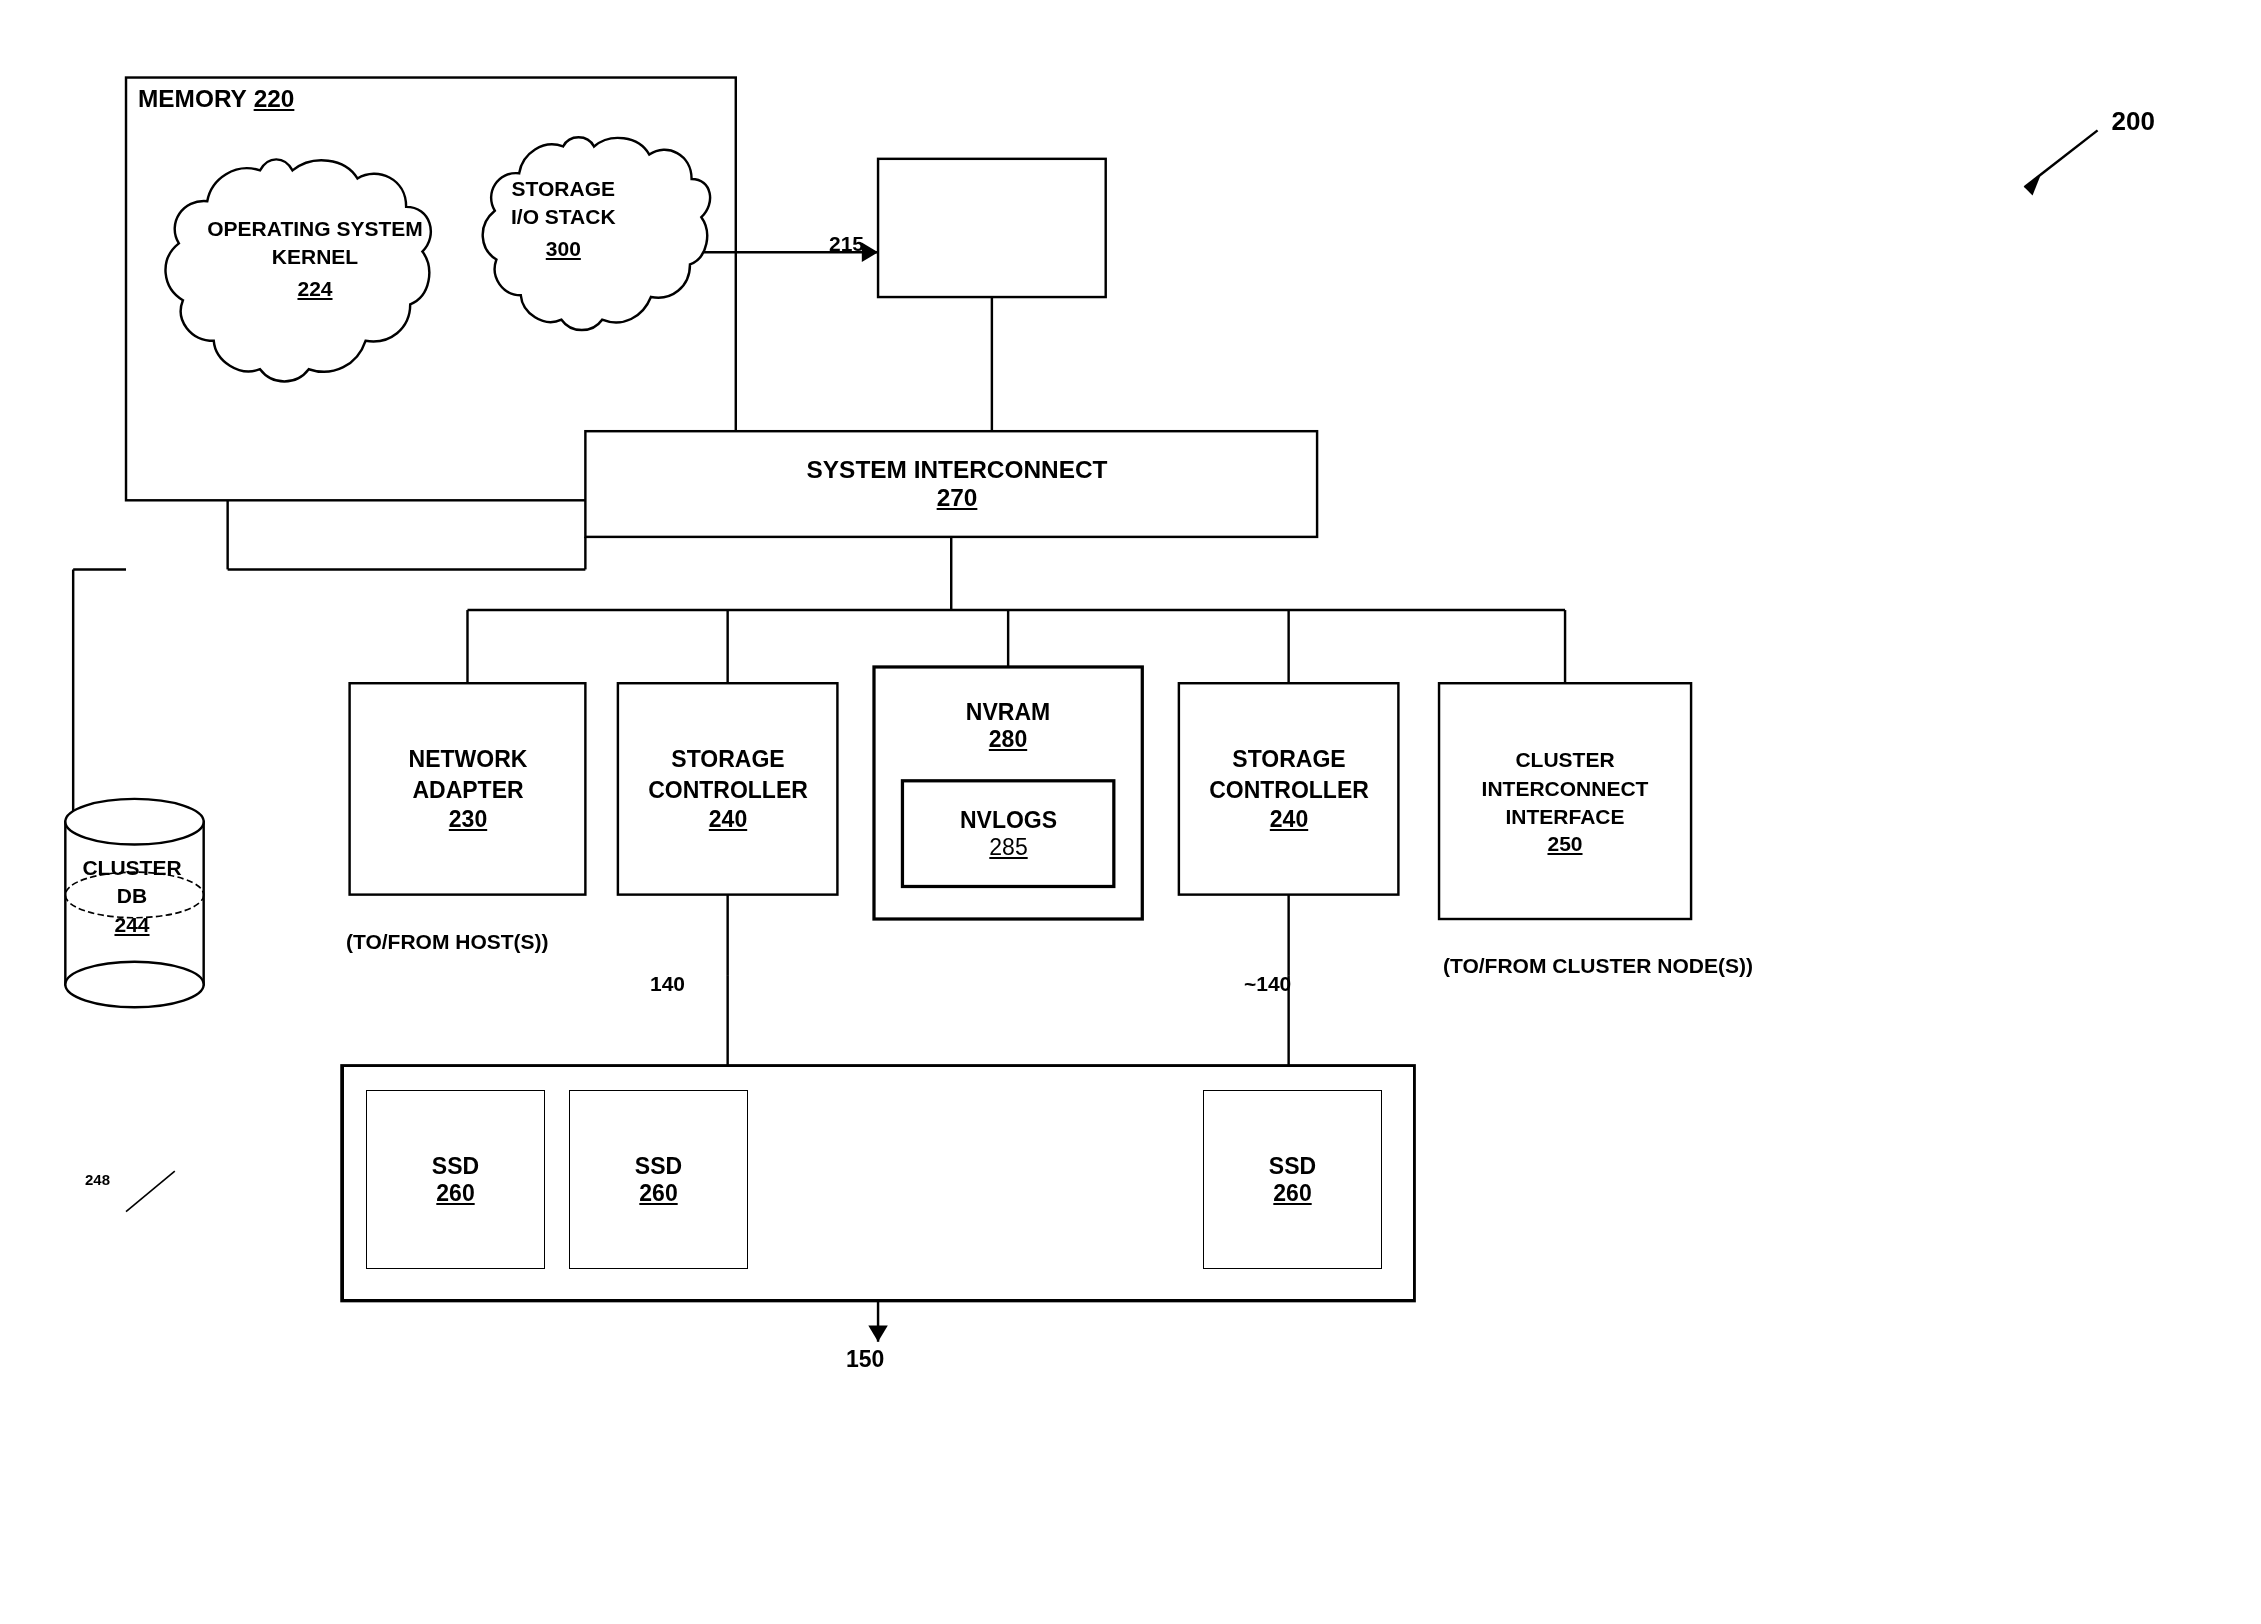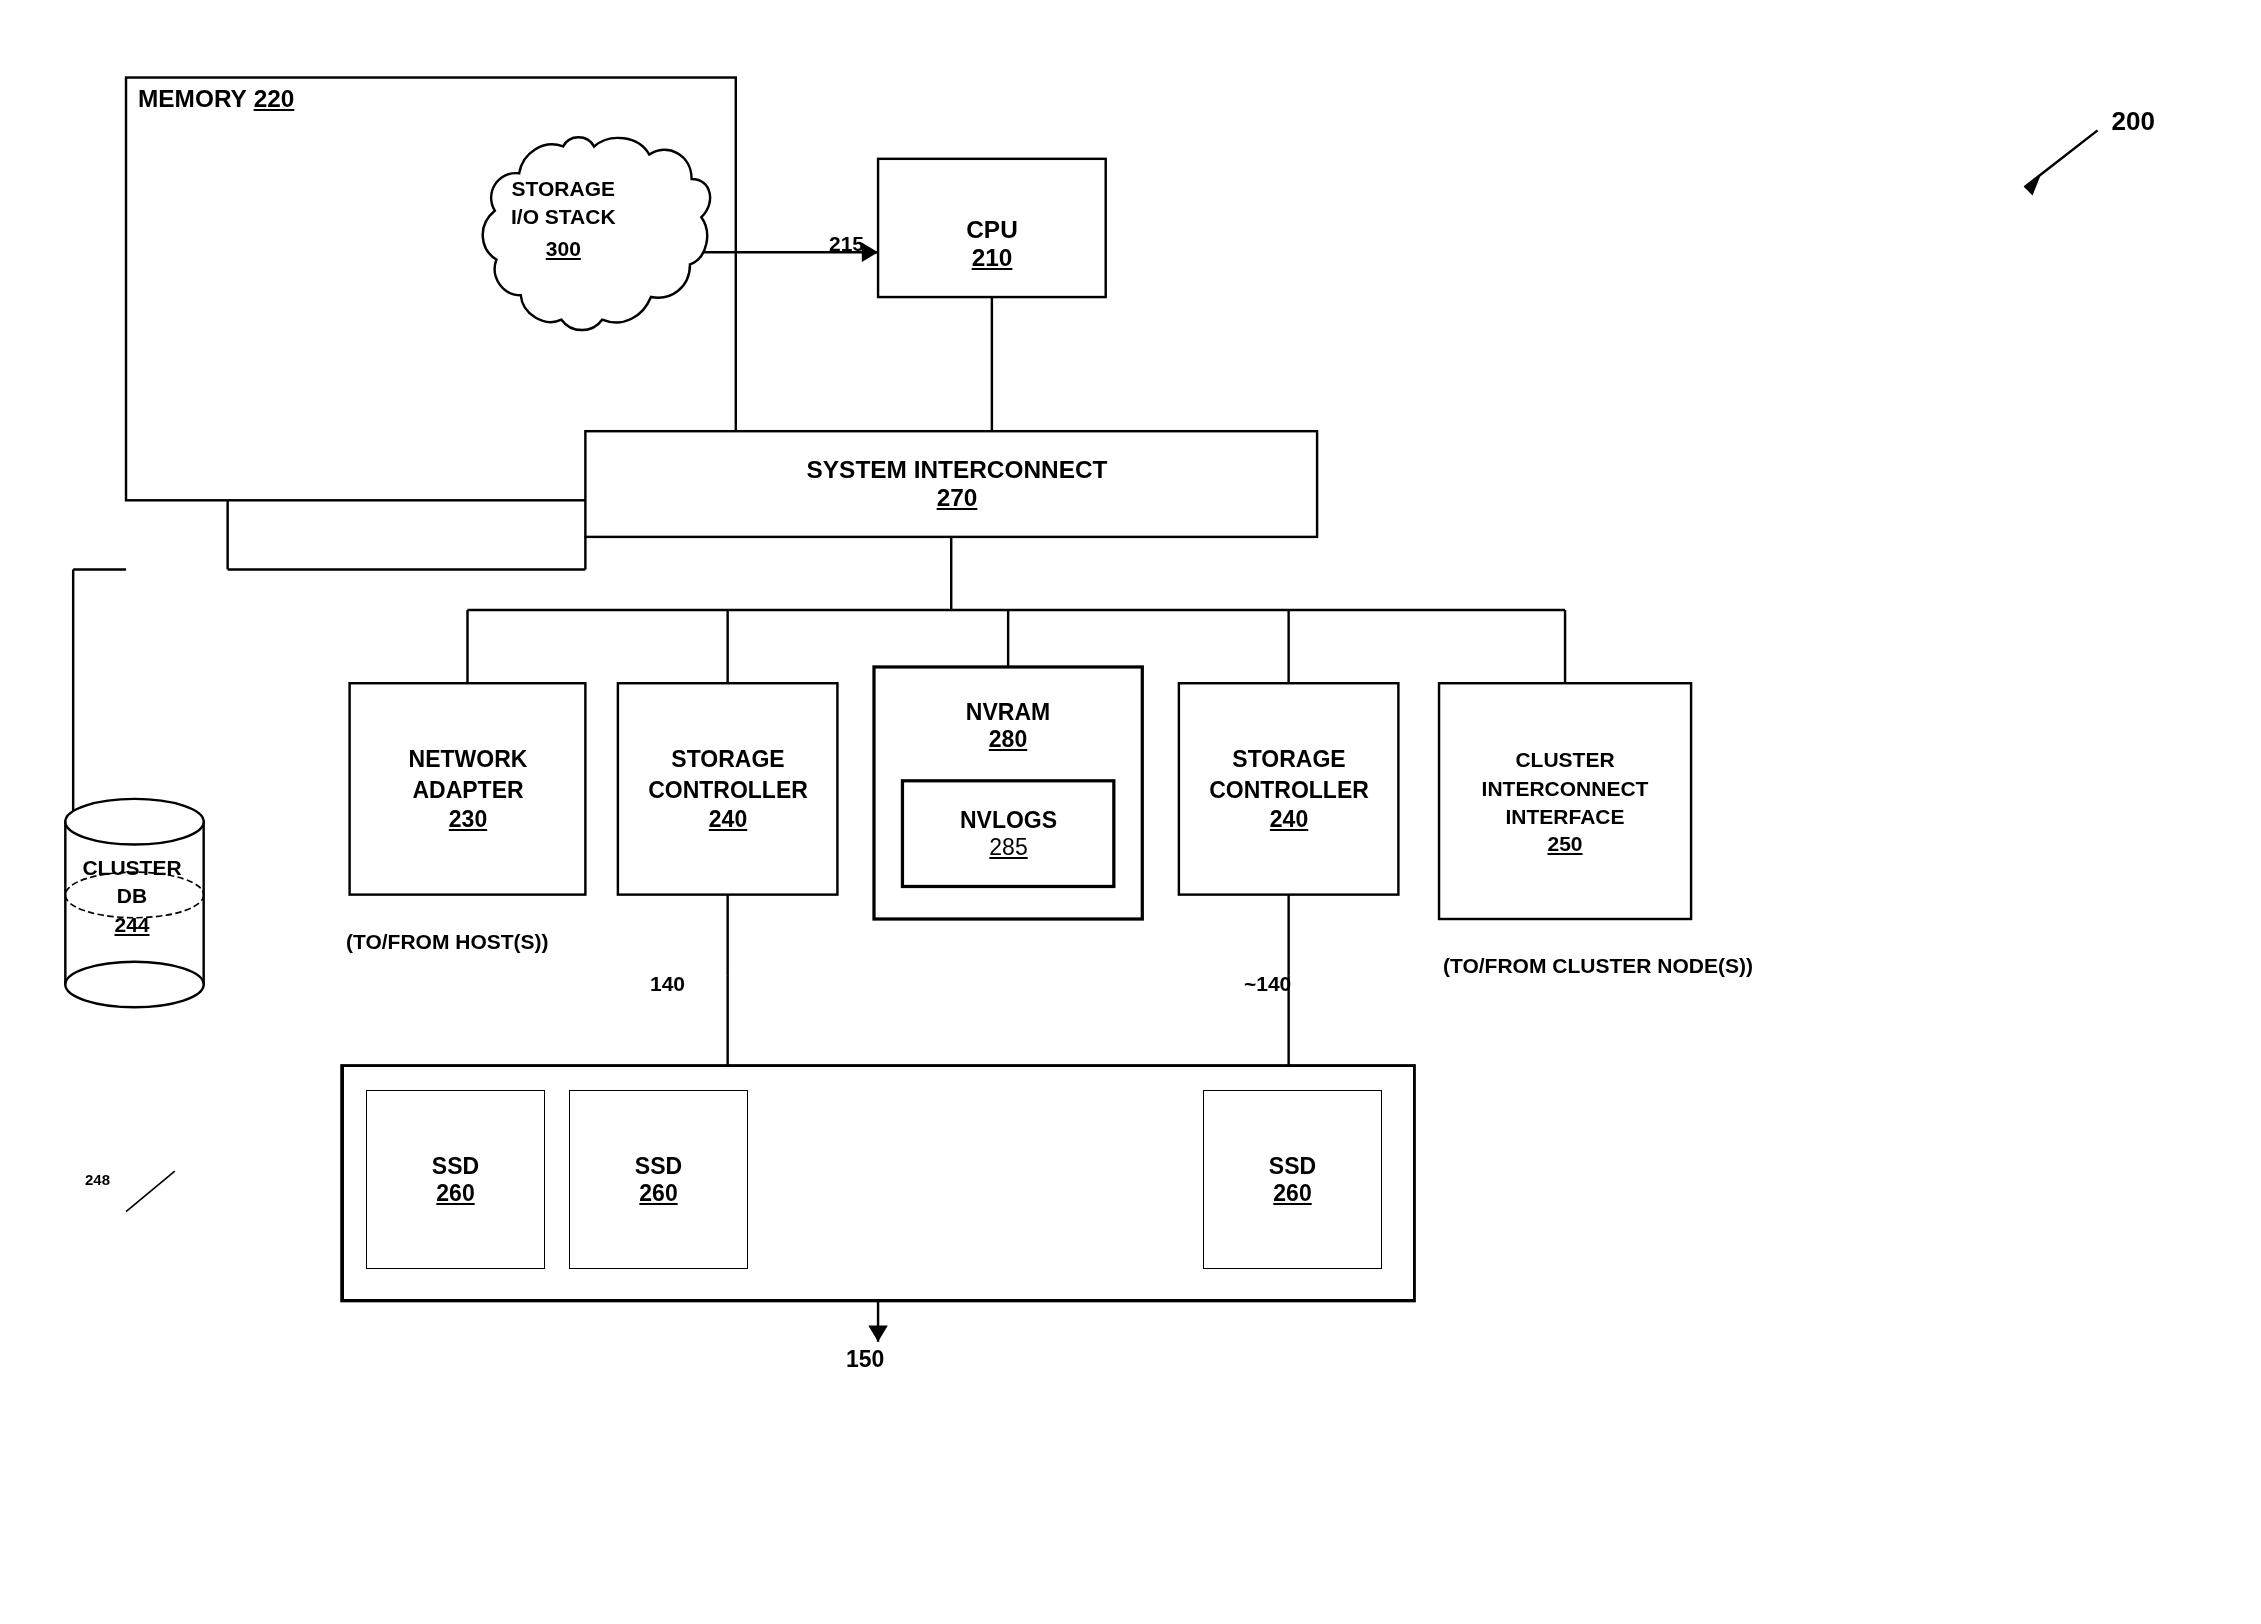--- a/index.html
+++ b/index.html
@@ -111,20 +111,45 @@
     <line x1="215" y1="1440" x2="155" y2="1490" stroke="#000" stroke-width="2"></line>
 
   </svg>
 
   <div style="position:absolute;top:106px;right:106px;font-size:26px;font-weight:bold;">200</div>
 
   <div style="position:absolute;top:85px;left:138px;font-size:24.4px;font-weight:bold;">
     <span>MEMORY</span>&nbsp;<span style="text-decoration:underline;">220</span>
   </div>
 
+  <div class="cloud-container" style="left:142px;top:146px;">
+    <svg width="301" height="276" viewBox="0 0 370 340">
+      <path d="
+        M 185 30
+        C 210 10, 250 15, 265 40
+        C 290 25, 325 40, 325 75
+        C 355 75, 365 110, 345 130
+        C 360 150, 355 185, 330 195
+        C 330 225, 305 245, 275 240
+        C 265 270, 235 285, 205 275
+        C 190 295, 160 295, 145 275
+        C 120 285, 90 265, 88 240
+        C 60 240, 40 215, 50 190
+        C 25 175, 20 140, 45 120
+        C 30 95, 50 65, 80 68
+        C 85 40, 115 20, 145 30
+        C 155 12, 175 12, 185 30 Z
+      " fill="white" stroke="#000" stroke-width="3"></path>
+    </svg>
+    <div style="position:absolute;top:69px;left:45px;text-align:center;font-size:21px;font-weight:bold;line-height:1.35;">
+      <div>OPERATING
+SYSTEM KERNEL</div>
+      <div style="text-decoration:underline;margin-top:3.3px;">224</div>
+    </div>
+  </div>
 
   <div class="cloud-container" style="left:472px;top:126px;">
     <svg width="244" height="228" viewBox="0 0 300 280">
       <path d="
         M 150 25
         C 170 8, 205 12, 218 35
         C 240 20, 270 35, 270 65
         C 295 65, 300 95, 282 112
         C 295 130, 290 162, 268 170
         C 268 198, 245 215, 220 210
@@ -139,24 +164,20 @@
       " fill="white" stroke="#000" stroke-width="3"></path>
     </svg>
     <div style="position:absolute;top:49px;left:39px;text-align:center;font-size:21px;font-weight:bold;line-height:1.35;">
       <div>STORAGE<br>I/O STACK</div>
       <div style="text-decoration:underline;margin-top:3.3px;">300</div>
     </div>
   </div>
 
   <div style="position:absolute;top:232px;left:829px;font-size:21px;font-weight:bold;text-align:right;">215</div>
 
-  <div style="position:absolute;top:175px;left:878px;width:228px;height:138px;display:flex;flex-direction:column;align-items:center;justify-content:center;text-align:center;">
-    <div style="font-size:24.4px;font-weight:bold;">CPU</div>
-    <div style="font-size:24.4px;font-weight:bold;text-decoration:underline;">210</div>
-  </div>
 
   <div style="position:absolute;top:431px;left:585px;width:732px;height:106px;display:flex;flex-direction:column;align-items:center;justify-content:center;text-align:center;padding-left:12px;">
     <div style="font-size:24.4px;font-weight:bold;">SYSTEM INTERCONNECT</div>
     <div style="font-size:24.4px;font-weight:bold;text-decoration:underline;">270</div>
   </div>
 
   <div style="position:absolute;top:683px;left:350px;width:236px;height:211px;display:flex;flex-direction:column;align-items:center;justify-content:center;text-align:center;">
     <div style="font-size:23px;font-weight:bold;line-height:1.35;">NETWORK<br>ADAPTER</div>
     <div style="font-size:23px;font-weight:bold;text-decoration:underline;">230</div>
   </div>

